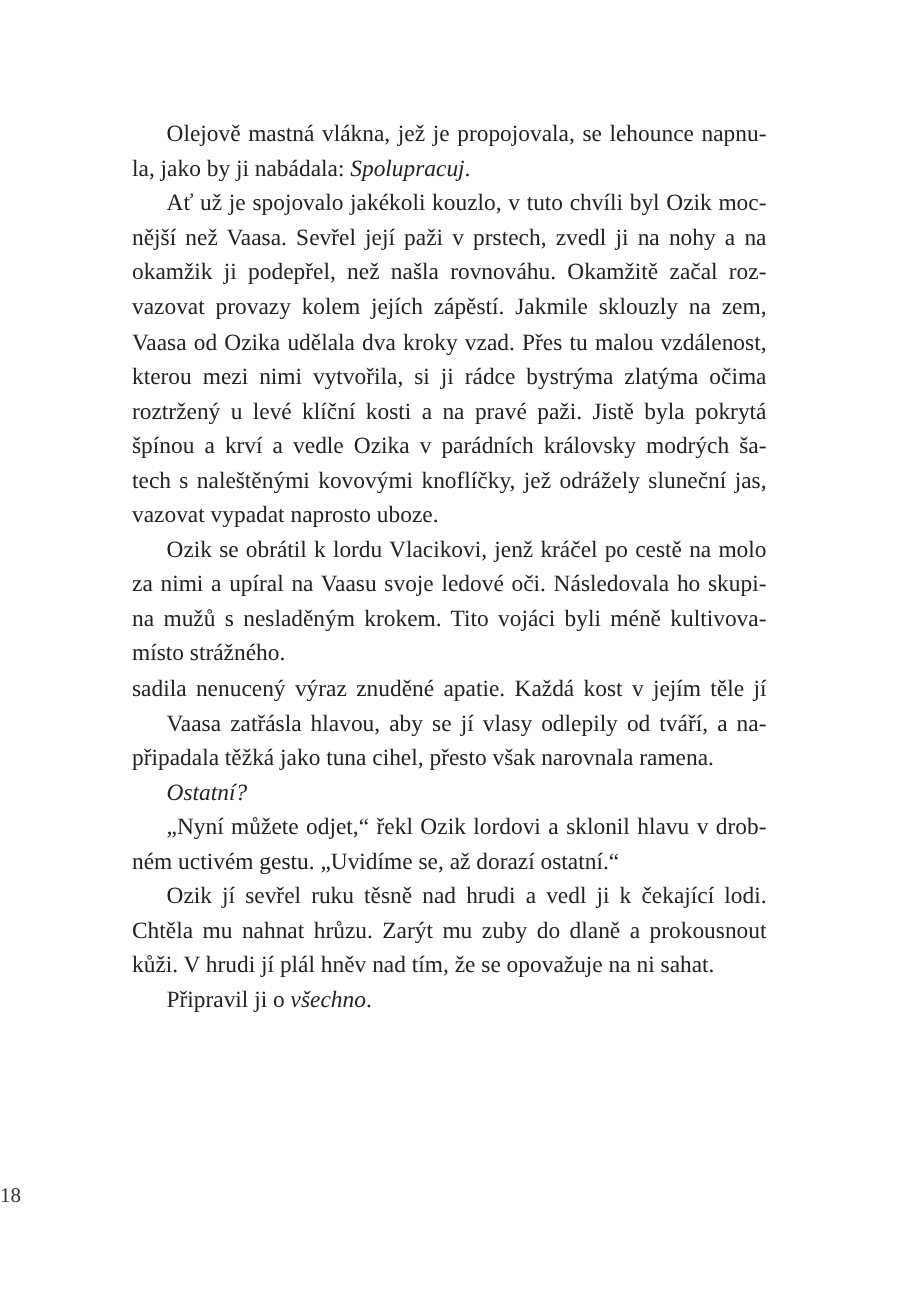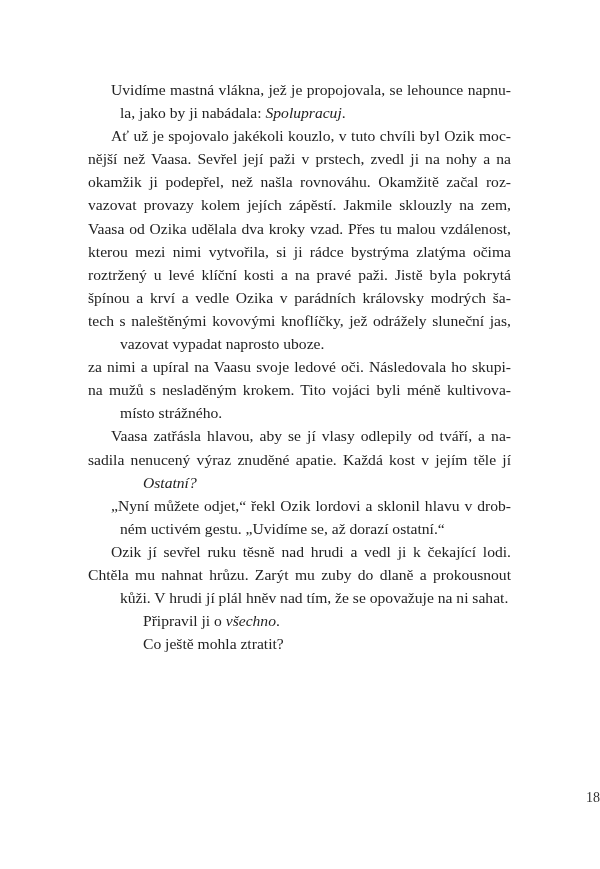--- a/index.html
+++ b/index.html
@@ -28,77 +28,75 @@
     .page em { font-style: italic; }
     .line {
       display: block;
       text-align: justify;
       text-align-last: justify;
       white-space: nowrap;
       overflow: visible;
     }
     .line.last {
       text-align-last: left;
-      margin-left: 32px;
     }
     .line.indent {
       padding-left: 23px;
     }
     .page-number {
       position: absolute;
       left: 0;
       width: 600px;
       top: 790px;
-      text-align: right;
+      text-align: left;
       font-family: "Liberation Serif", "DejaVu Serif", serif;
       font-size: 14px;
       color: #333333;
     }
   </style>
 </head>
 <body>
 
 <div class="page" id="page-body">
     <div>
-      <span class="line indent"><span>Uvidíme mastná vlákna, jež je propojovala, se lehounce napnu-</span></span>
+      <span class="line indent"><span>Olejově mastná vlákna, jež je propojovala, se lehounce napnu-</span></span>
       <span class="line last"><span>la, jako by ji nabádala: </span><em>Spolupracuj</em><span>.</span></span>
     </div>
     <div>
       <span class="line indent"><span>Ať už je spojovalo jakékoli kouzlo, v tuto chvíli byl Ozik moc-</span></span>
       <span class="line"><span>nější než Vaasa. Sevřel její paži v prstech, zvedl ji na nohy a na</span></span>
       <span class="line"><span>okamžik ji podepřel, než našla rovnováhu. Okamžitě začal roz-</span></span>
       <span class="line"><span>vazovat provazy kolem jejích zápěstí. Jakmile sklouzly na zem,</span></span>
       <span class="line"><span>Vaasa od Ozika udělala dva kroky vzad. Přes tu malou vzdálenost,</span></span>
       <span class="line"><span>kterou mezi nimi vytvořila, si ji rádce bystrýma zlatýma očima</span></span>
       <span class="line"><span>roztržený u levé klíční kosti a na pravé paži. Jistě byla pokrytá</span></span>
       <span class="line"><span>špínou a krví a vedle Ozika v parádních královsky modrých ša-</span></span>
       <span class="line"><span>tech s naleštěnými kovovými knoflíčky, jež odrážely sluneční jas,</span></span>
       <span class="line last"><span>vazovat vypadat naprosto uboze.</span></span>
     </div>
     <div>
+      <span class="line indent"><span>Ozik se obrátil k lordu Vlacikovi, jenž kráčel po cestě na molo</span></span>
       <span class="line"><span>za nimi a upíral na Vaasu svoje ledové oči. Následovala ho skupi-</span></span>
       <span class="line"><span>na mužů s nesladěným krokem. Tito vojáci byli méně kultivova-</span></span>
       <span class="line last"><span>místo strážného.</span></span>
     </div>
     <div>
+      <span class="line"><span>sadila nenucený výraz znuděné apatie. Každá kost v jejím těle jí</span></span>
       <span class="line indent"><span>Vaasa zatřásla hlavou, aby se jí vlasy odlepily od tváří, a na-</span></span>
-      <span class="line"><span>sadila nenucený výraz znuděné apatie. Každá kost v jejím těle jí</span></span>
+      <span class="line last"><span>připadala těžká jako tuna cihel, přesto však narovnala ramena.</span></span>
     </div>
     <div>
       <span class="line indent last"><em>Ostatní?</em></span>
     </div>
     <div>
       <span class="line indent"><span>„Nyní můžete odjet,“ řekl Ozik lordovi a sklonil hlavu v drob-</span></span>
       <span class="line last"><span>ném uctivém gestu. „Uvidíme se, až dorazí ostatní.“</span></span>
     </div>
     <div>
       <span class="line indent"><span>Ozik jí sevřel ruku těsně nad hrudi a vedl ji k čekající lodi.</span></span>
       <span class="line"><span>Chtěla mu nahnat hrůzu. Zarýt mu zuby do dlaně a prokousnout</span></span>
       <span class="line last"><span>kůži. V hrudi jí plál hněv nad tím, že se opovažuje na ni sahat.</span></span>
     </div>
     <div>
       <span class="line indent last"><span>Připravil ji o </span><em>všechno</em><span>.</span></span>
     </div>
-    <div>
-      <span class="line indent last"><span>Co ještě mohla ztratit?</span></span>
-    </div>
   </div>
 <div class="page-number">18</div>
 
 </body></html>

